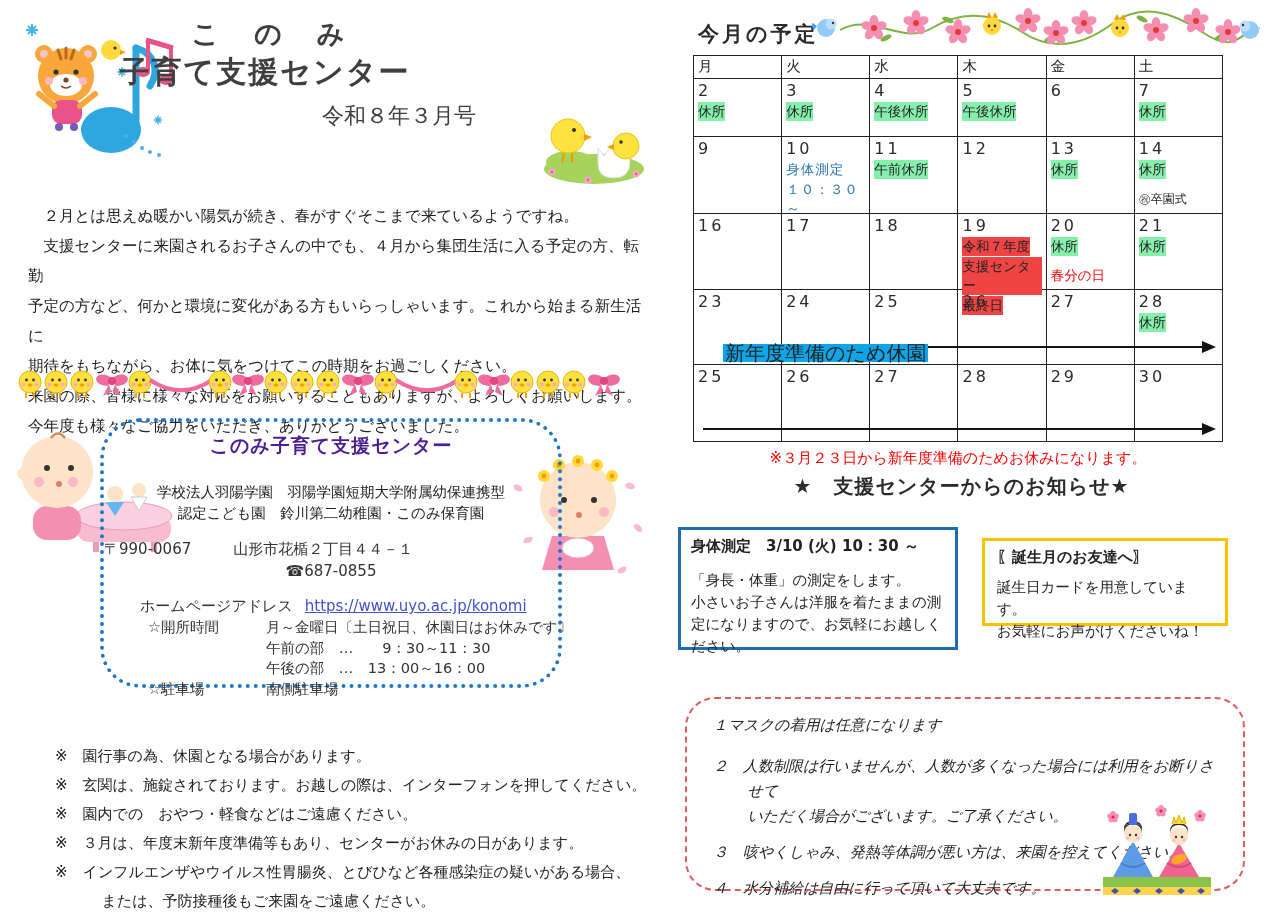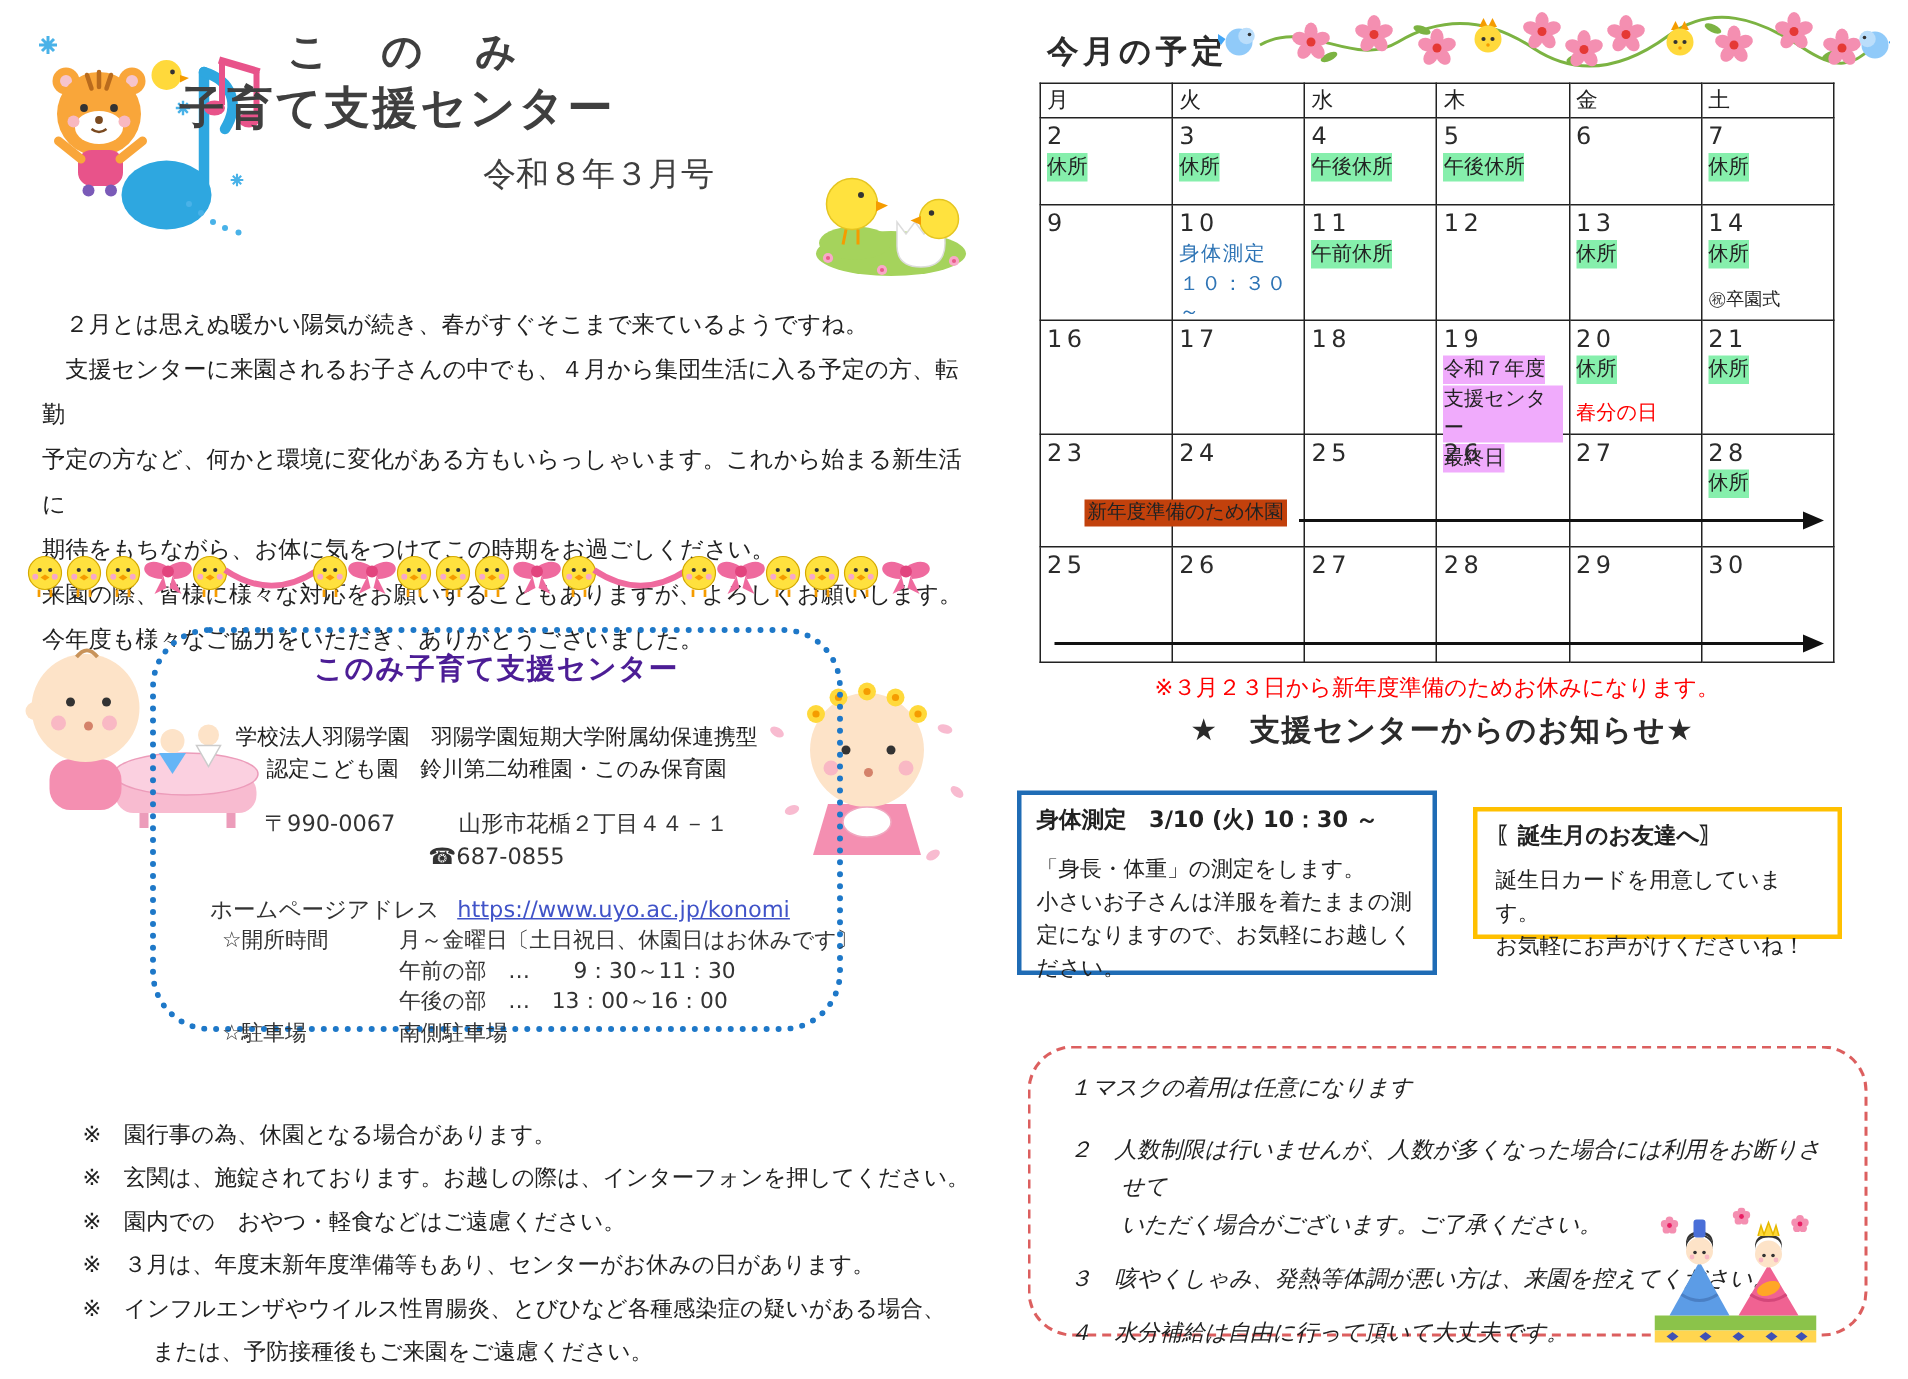--- a/index.html
+++ b/index.html
@@ -16,21 +16,21 @@
 
   
   .intro{left:28px;top:201px;width:620px;font-size:15.5px;line-height:30px;color:#222;}
 
   
   .info-box{left:100px;top:418px;width:462px;height:270px;border:4px dotted #1e78c8;
             border-radius:40px;box-sizing:border-box;}
   .info-heading{margin-top:11px;text-align:center;font-size:19px;font-weight:bold;color:#4c1d95;letter-spacing:1px;}
   .aff{text-align:center;font-size:14.5px;line-height:21px;color:#222;}
   .aff1{margin-top:23px;}
-  .postal-line{margin-top:14px;text-align:center;font-size:15px;line-height:22px;}
+  .postal-line{margin-top:14px;text-align:left;font-size:15px;line-height:22px;}
   .postal-line .gap{display:inline-block;width:42px;}
   .phone-line{text-align:center;font-size:15px;line-height:22px;}
   .hp-line{margin-top:13px;padding-left:36px;font-size:15px;line-height:22px;}
   .hp-link{margin-left:12px;color:#4053c8;text-decoration:underline;}
   .hours-grid{display:grid;grid-template-columns:118px 1fr;padding-left:44px;font-size:14.5px;
               line-height:20.5px;row-gap:0;}
   .hours-grid span{white-space:nowrap;}
 
   
   .notes{left:55px;top:742px;width:600px;font-size:15px;line-height:29px;color:#222;}
@@ -42,26 +42,26 @@
   table.calendar{border-collapse:collapse;table-layout:fixed;width:530px;}
   table.calendar th,table.calendar td{border:1px solid #222;padding:1px 4px;vertical-align:top;}
   table.calendar th{height:20px;font-size:14.5px;font-weight:normal;text-align:left;color:#222;}
   tr.r0{height:58px;} tr.r1{height:77px;} tr.r2{height:76px;} tr.r3{height:75px;} tr.r4{height:77px;}
   .cell{display:flex;flex-direction:column;}
   tr.r0 .cell{height:52px;} tr.r1 .cell{height:71px;} tr.r2 .cell{height:70px;}
   tr.r3 .cell{height:69px;} tr.r4 .cell{height:71px;}
   .date{font-size:16px;letter-spacing:3px;line-height:21px;color:#2b2b2b;}
   .ev{font-size:13.5px;line-height:19px;width:fit-content;margin-top:1px;color:#222;}
   .ev-yellow{background:#86efac;}
-  .ev-green{background:#f0abfc;}
+  .ev-green{background:#ef4444;}
   .ev-blue{color:#2e74b5;letter-spacing:1px;}
   .ev-red{color:#ff0000;}
   .ev-small{font-size:12px;}
   .ev-bottom{margin-top:auto;}
-  .closure-label{left:723px;top:333px;background:#c2410c;font-size:13px;line-height:18px;
+  .closure-label{left:723px;top:344px;background:#0ea5e9;font-size:20px;line-height:18px;
                  padding:0 2px;z-index:5;color:#222;}
   .cal-footnote{left:693px;top:449px;width:530px;text-align:center;color:#ff0000;font-size:15px;}
 
   
   .announce-heading{left:678px;top:473px;width:567px;text-align:center;font-size:20px;
                     font-weight:bold;color:#2b2b2b;letter-spacing:1px;}
   .measure-box{left:678px;top:527px;width:280px;height:123px;border:3px solid #1f6cb5;
                box-sizing:border-box;padding:7px 10px;}
   .box-title{font-size:15px;font-weight:bold;color:#222;}
   .box-body{margin-top:13px;font-size:14.5px;line-height:22px;white-space:pre-line;color:#222;}

